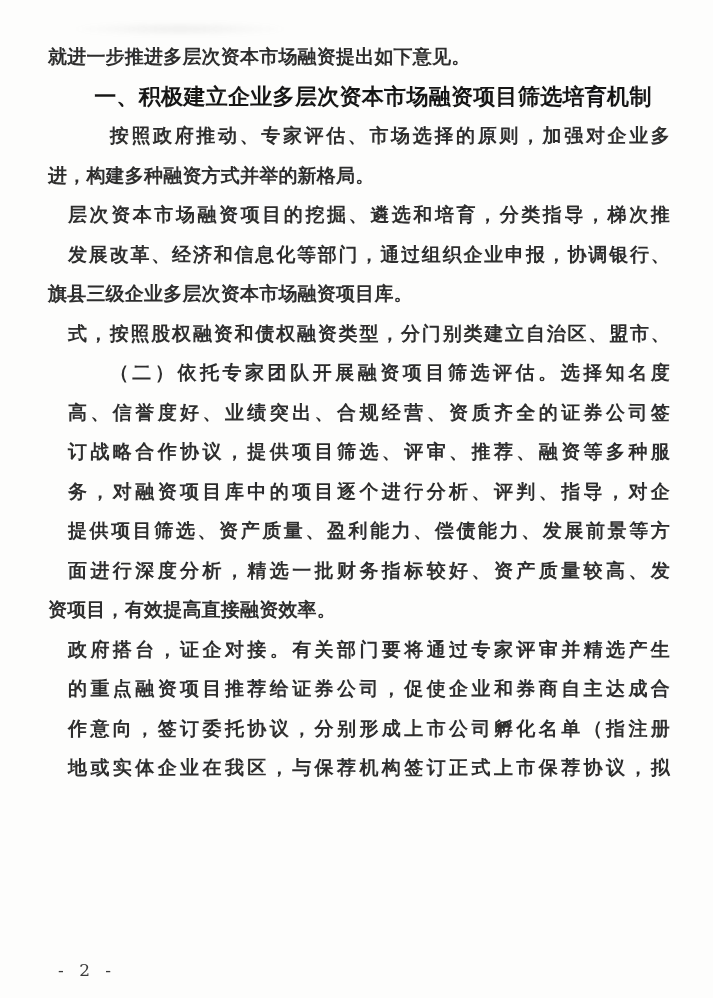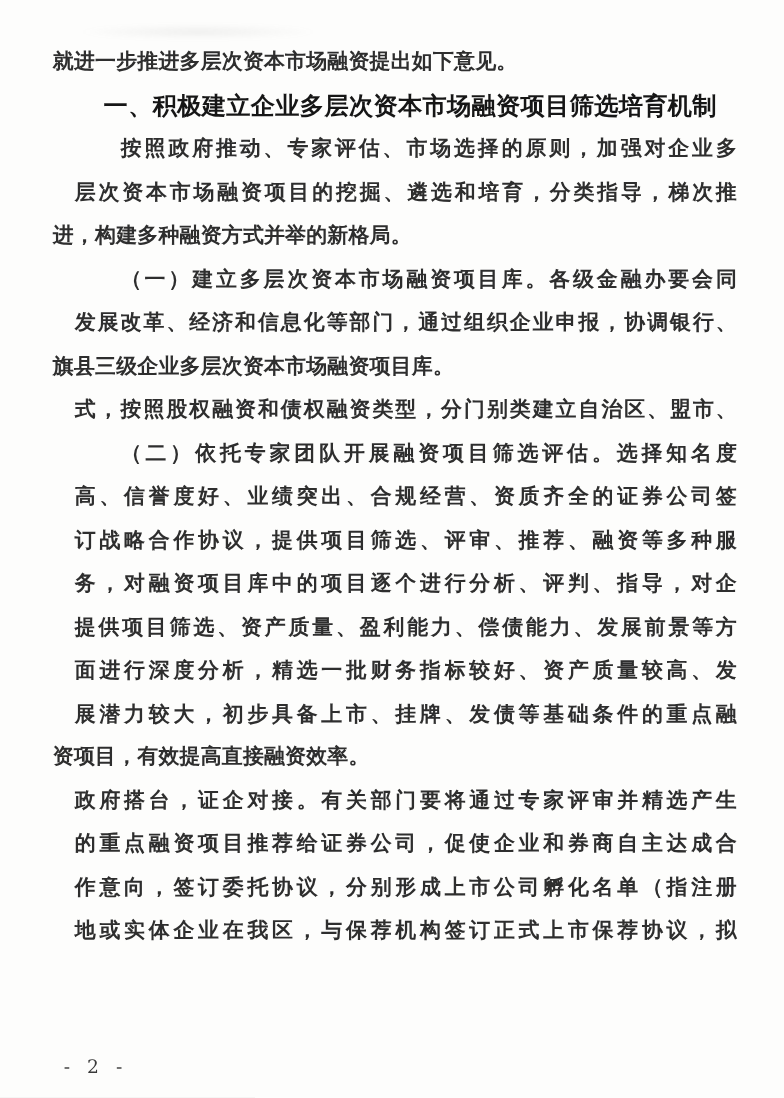--- a/index.html
+++ b/index.html
@@ -78,33 +78,31 @@
 </head>
 <body>
 
 <div class="page">
   <div class="smudge"></div>
 
   <div class="text-block">
     <div class="line">就进一步推进多层次资本市场融资提出如下意见。</div>
     <div class="line heading">一、积极建立企业多层次资本市场融资项目筛选培育机制</div>
     <div class="line indent justify">按照政府推动、专家评估、市场选择的原则，加强对企业多</div>
+    <div class="line">进，构建多种融资方式并举的新格局。</div>
     <div class="line justify">层次资本市场融资项目的挖掘、遴选和培育，分类指导，梯次推</div>
-    <div class="line">进，构建多种融资方式并举的新格局。</div>
-    <div class="line indent justify">（一）建立多层次资本市场融资项目库。各级金融办要会同</div>
     <div class="line justify">发展改革、经济和信息化等部门，通过组织企业申报，协调银行、</div>
     <div class="line">旗县三级企业多层次资本市场融资项目库。</div>
     <div class="line justify">式，按照股权融资和债权融资类型，分门别类建立自治区、盟市、</div>
     <div class="line indent justify">（二）依托专家团队开展融资项目筛选评估。选择知名度</div>
     <div class="line justify">高、信誉度好、业绩突出、合规经营、资质齐全的证券公司签</div>
     <div class="line justify">订战略合作协议，提供项目筛选、评审、推荐、融资等多种服</div>
     <div class="line justify">务，对融资项目库中的项目逐个进行分析、评判、指导，对企</div>
     <div class="line justify">提供项目筛选、资产质量、盈利能力、偿债能力、发展前景等方</div>
     <div class="line justify">面进行深度分析，精选一批财务指标较好、资产质量较高、发</div>
-    <div class="line justify">展潜力较大，初步具备上市、挂牌、发债等基础条件的重点融</div>
     <div class="line">资项目，有效提高直接融资效率。</div>
     <div class="line justify">政府搭台，证企对接。有关部门要将通过专家评审并精选产生</div>
     <div class="line justify">的重点融资项目推荐给证券公司，促使企业和券商自主达成合</div>
     <div class="line justify">作意向，签订委托协议，分别形成上市公司孵化名单（指注册</div>
     <div class="line justify">地或实体企业在我区，与保荐机构签订正式上市保荐协议，拟</div>
   </div>
 
   <div class="page-number">- 2 -</div>
 </div>
 

